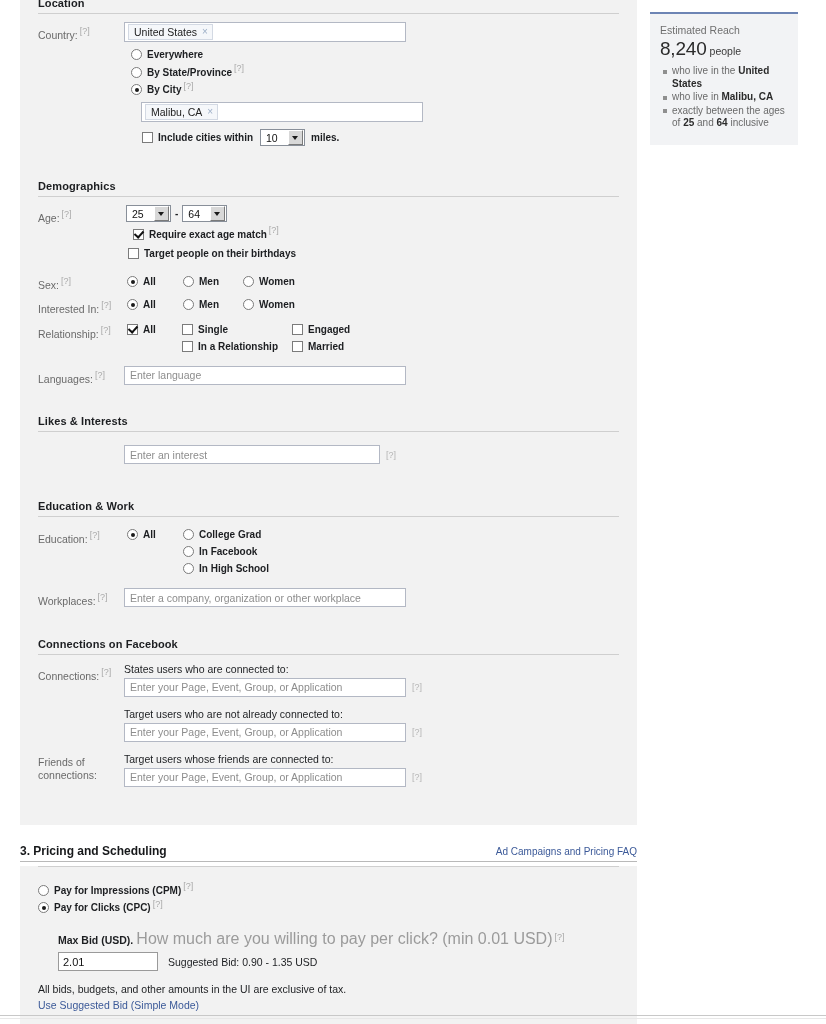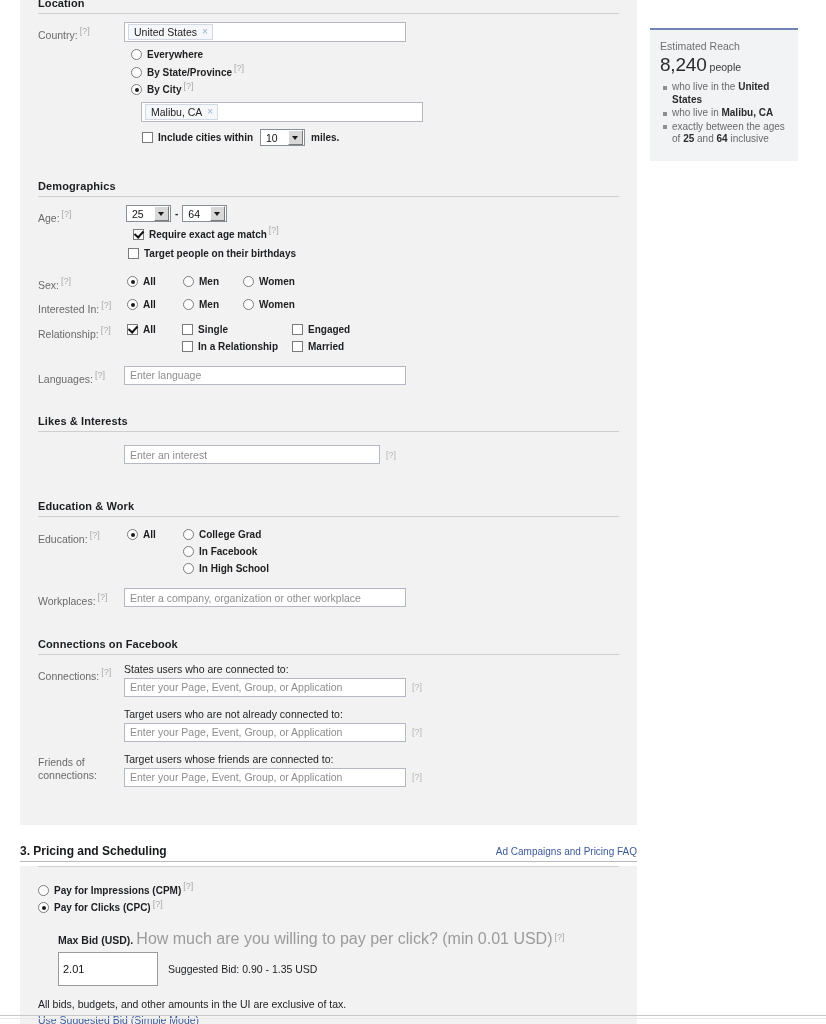--- a/index.html
+++ b/index.html
@@ -26,21 +26,21 @@
   }
   .col-main {
     position: absolute;
     left: 20px;
     top: 0;
     width: 617px;
   }
   .col-side {
     position: absolute;
     left: 650px;
-    top: 28px;
+    top: 12px;
     width: 148px;
   }
 
   .panel {
     background: #f2f2f2;
     padding: 0 0 10px 0;
   }
   .panel-inner {
     padding: 0 18px;
   }
@@ -250,21 +250,21 @@
   .bid-hint { font-size: 16px; color: #9b9b9b; font-weight: normal; }
   .bid-row { display: flex; align-items: center; margin-top: 4px; }
   .bid-input {
     width: 100px;
     height: 19px;
     border: 1px solid #9a9a9a;
     box-sizing: border-box;
     font-family: "Liberation Sans", sans-serif;
     font-size: 11px;
     color: #111;
-    padding: 16px 4px;
+    padding: 8px 4px;
     outline: none;
     background: #fff;
   }
   .bid-sugg { font-size: 10.5px; color: #1c1e21; margin-left: 10px; }
   .tax-note { font-size: 10.5px; color: #1c1e21; margin-top: 12px; }
   .simple-link {
     display: inline-block;
     font-size: 10.5px;
     color: #3b5998;
     text-decoration: none;

